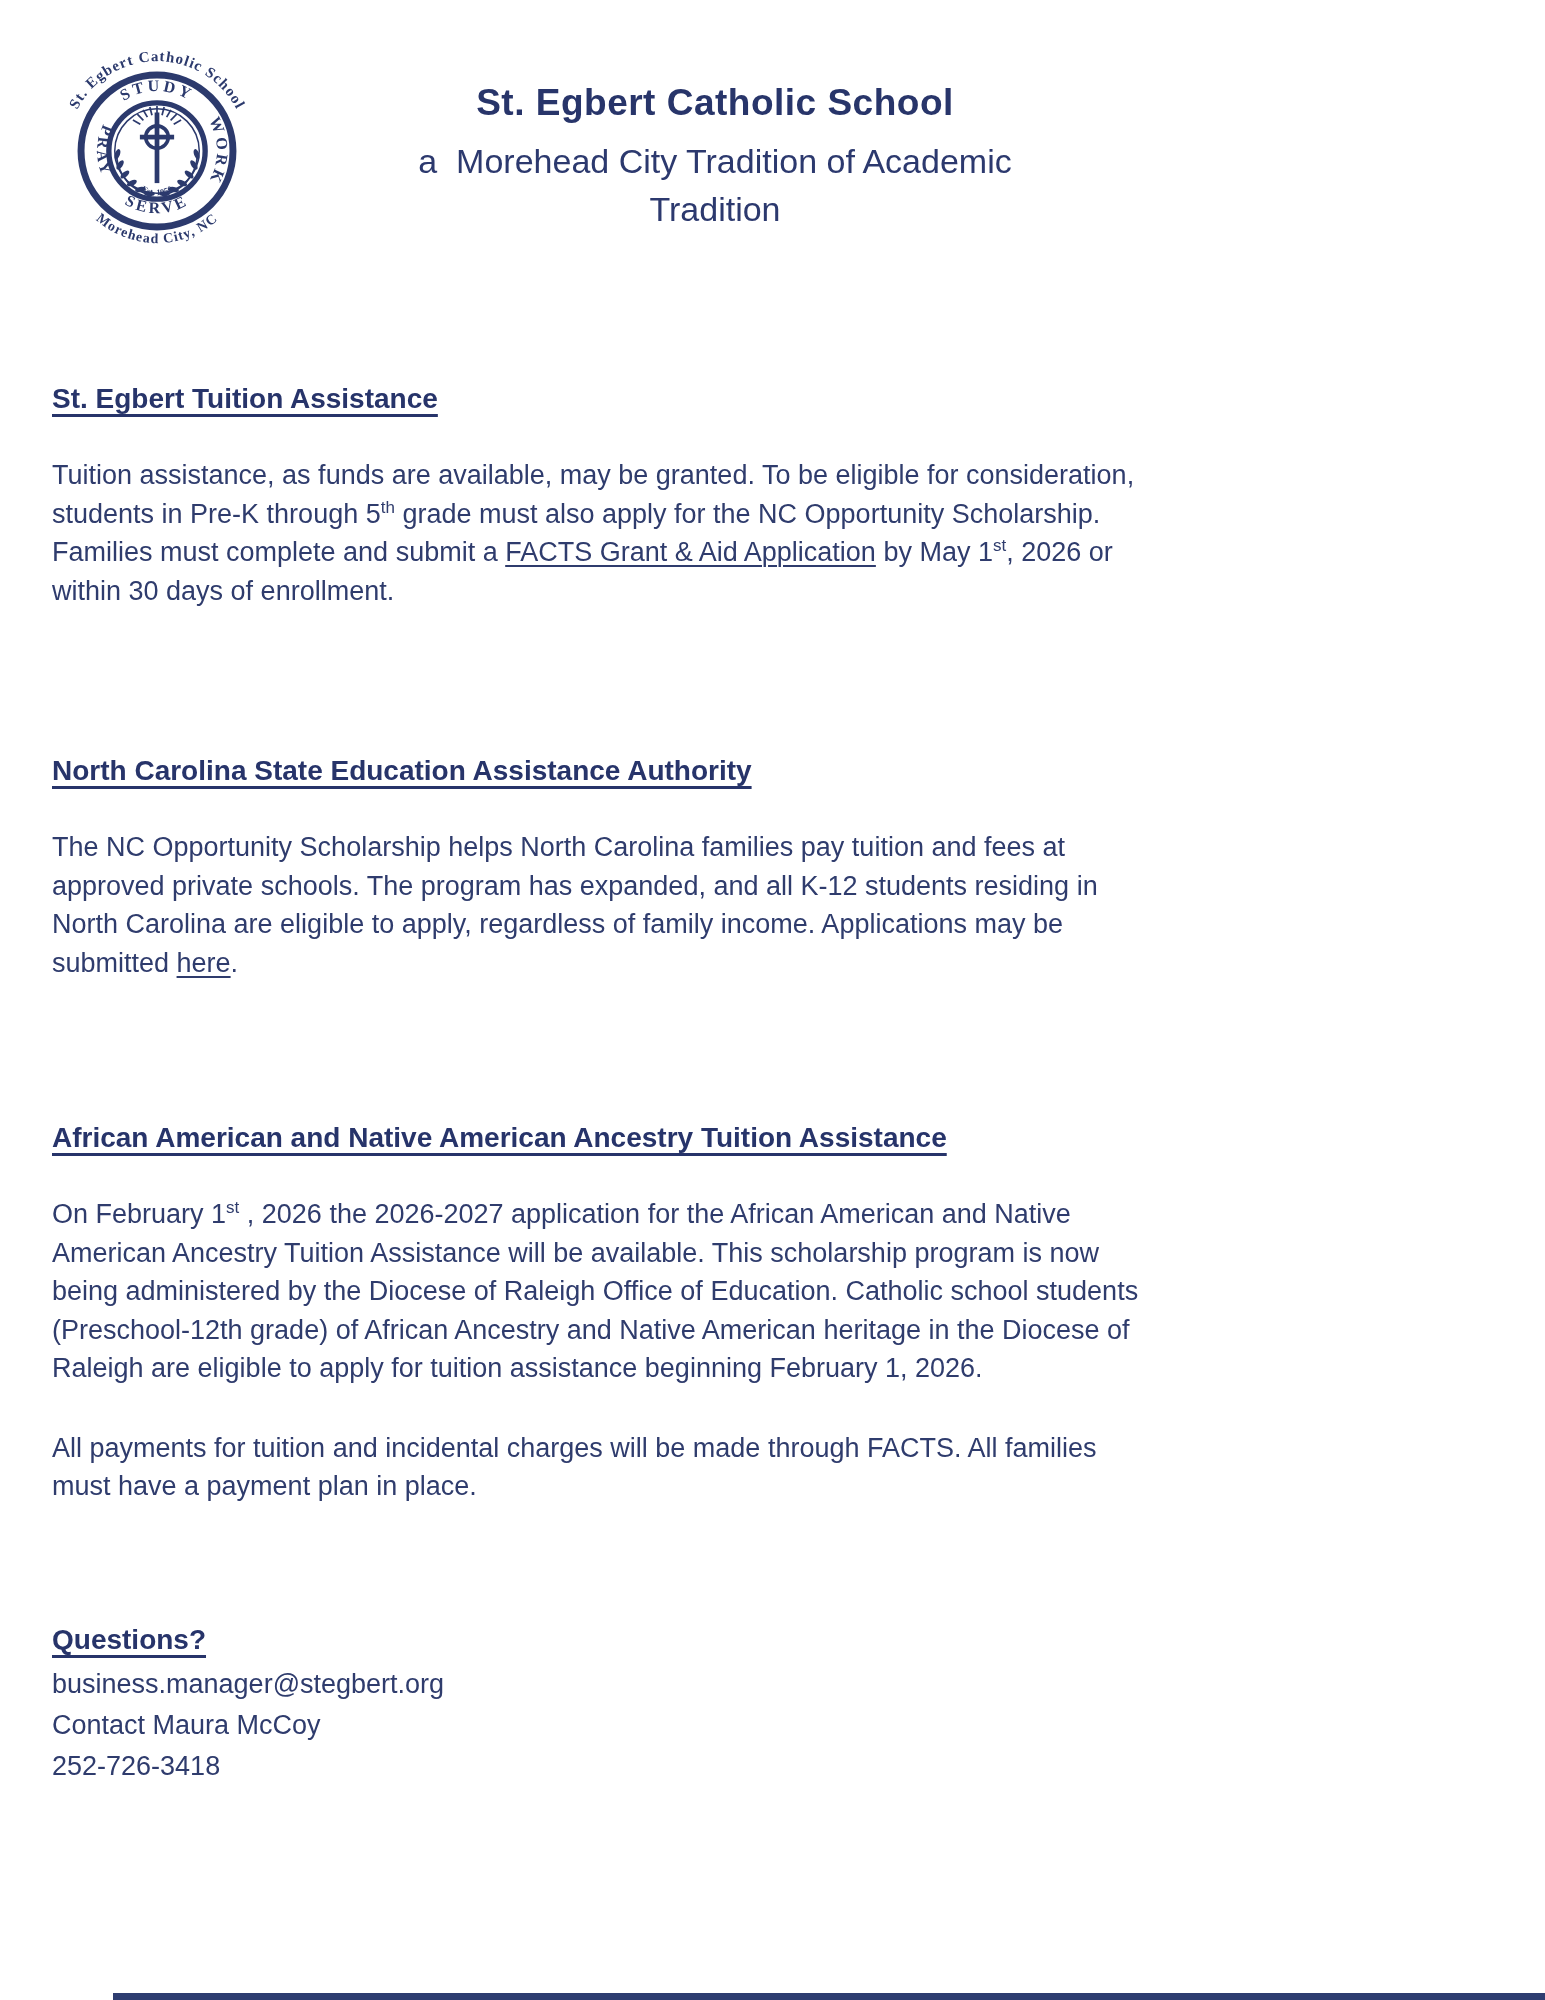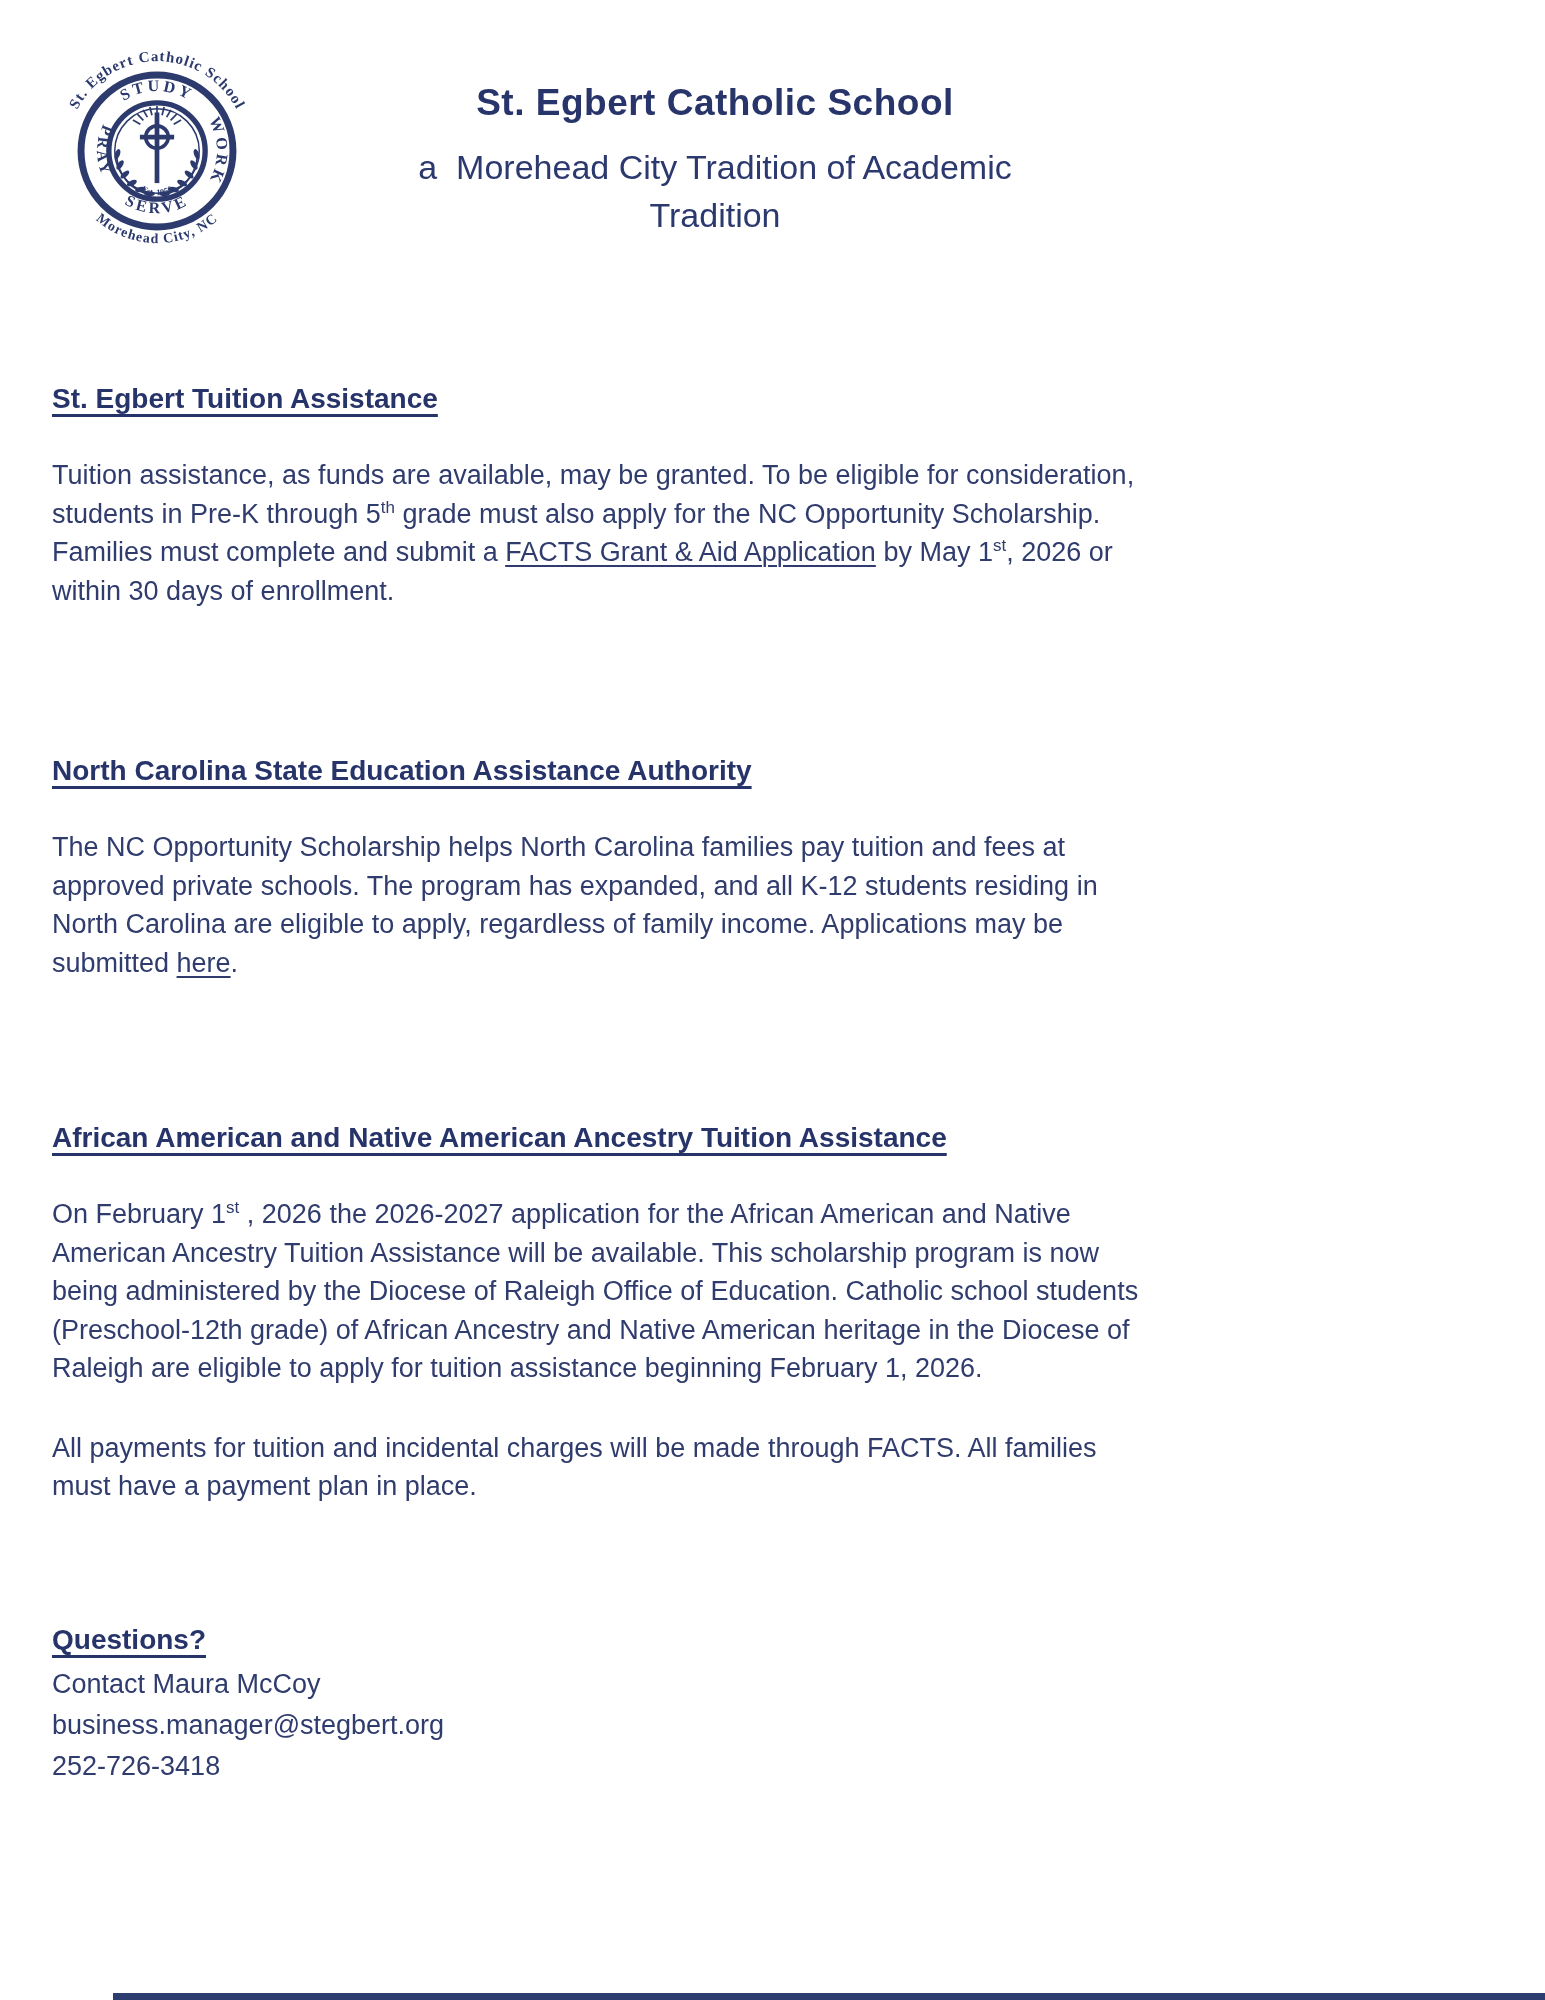--- a/index.html
+++ b/index.html
@@ -16,21 +16,21 @@
   
   .logo-wrap { position:absolute; left:50px; top:44px; width:214px; height:214px; }
   .seal-text { font-family:"Liberation Serif", serif; font-weight:bold; fill:#2c3a6d; }
 
   .header-text {
     position:absolute; left:300px; top:82px; width:830px;
     text-align:center; color:#28356a;
   }
   .header-title { font-size:37px; font-weight:700; letter-spacing:0.5px; }
   .header-subtitle {
-    margin-top:19px; font-size:34px; font-weight:400;
+    margin-top:13px; font-size:34px; font-weight:400;
     line-height:48px; white-space:pre-wrap; color:#2c396e;
   }
 
   
   .content { position:absolute; left:52px; top:383px; width:1260px; }
   .section-heading {
     font-size:28px; font-weight:700; color:#27346a;
     text-decoration:underline; text-decoration-thickness:2.5px;
     text-underline-offset:6px; white-space:nowrap;
     margin-bottom:13px;
@@ -156,21 +156,21 @@
 
     <div class="sec sec-3">
       <div class="section-heading">African American and Native American Ancestry Tuition Assistance</div>
       <p class="para"><span>On February 1</span><sup>st</sup><span> , 2026 the 2026-2027 application for the African American and Native American Ancestry Tuition Assistance will be available. This scholarship program is now being administered by the Diocese of Raleigh Office of Education. Catholic school students (Preschool-12th grade) of African Ancestry and Native American heritage in the Diocese of Raleigh are eligible to apply for tuition assistance beginning February 1, 2026.</span></p>
     </div>
 
     <p class="para note"><span>All payments for tuition and incidental charges will be made through FACTS. All families must have a payment plan in place.</span></p>
 
     <div class="contact">
       <div class="section-heading">Questions?</div>
+      <div class="contact-line">business.manager@stegbert.org</div>
       <div class="contact-line">Contact Maura McCoy</div>
-      <div class="contact-line">business.manager@stegbert.org</div>
       <div class="contact-line">252-726-3418</div>
     </div>
 
   </div>
 
   <div class="bottom-bar"></div>
 </div>
 
 </body></html>

